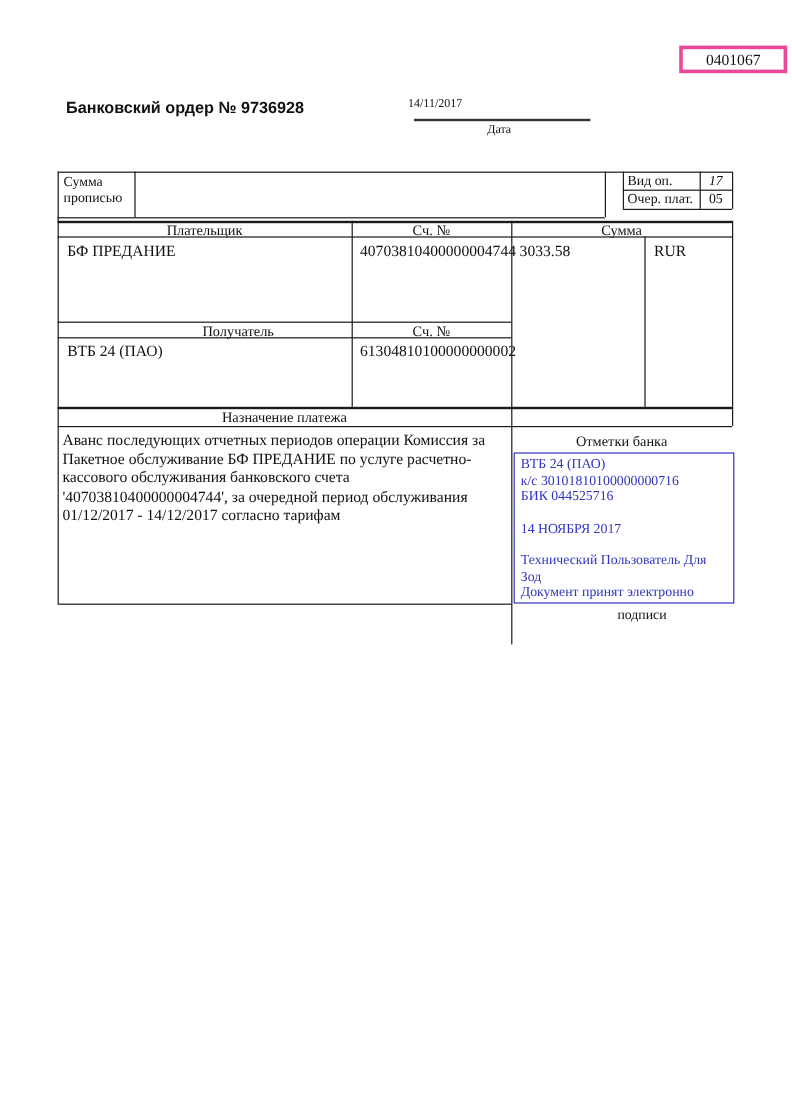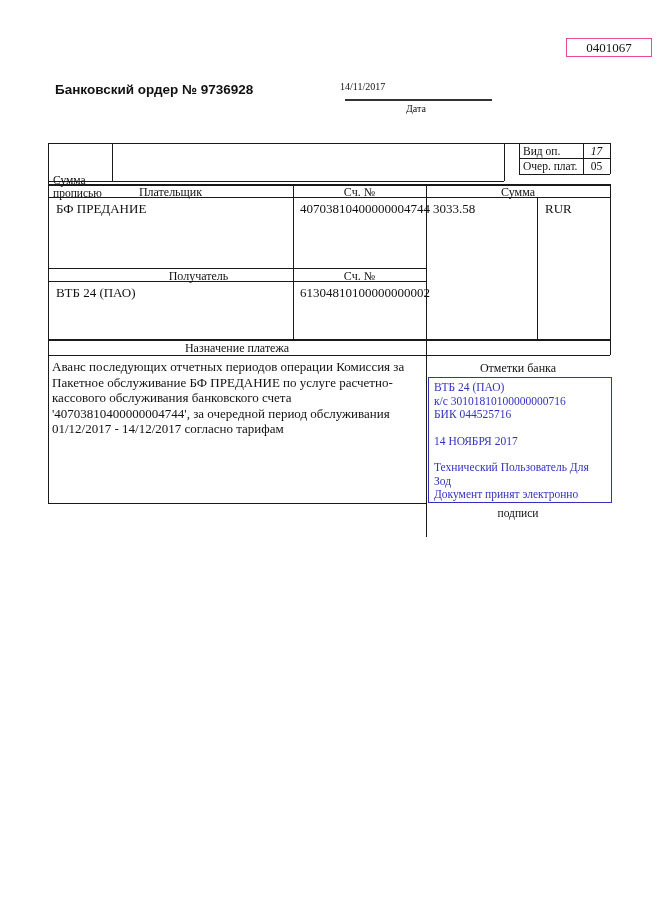--- a/index.html
+++ b/index.html
@@ -7,21 +7,21 @@
     position:relative;width:660px;height:919px;background:#ffffff;
     font-family:"Liberation Serif","DejaVu Serif",serif;color:#111;
     overflow:hidden;
   }
   .abs{position:absolute;}
   .hl{position:absolute;background:#1a1a1a;height:1px;}
   .hl.thick{height:2px;}
   .vl{position:absolute;background:#1a1a1a;width:1px;}
   .code-box{
     position:absolute;left:566px;top:38px;width:84px;height:17px;
-    border:1px solid #ec4899;text-align:center;font-size:13px;line-height:17px;
+    border:3px solid #ec4899;text-align:center;font-size:13px;line-height:17px;
   }
   .doc-title{
     position:absolute;left:55px;top:82px;
     font-family:"Liberation Sans","DejaVu Sans",sans-serif;
     font-weight:bold;font-size:13.5px;
   }
   .date-value{position:absolute;left:340px;top:81px;width:152px;text-align:left;font-size:10px;}
   .date-line{position:absolute;left:345px;top:99px;width:147px;height:2px;background:#333;}
   .date-label{position:absolute;left:340px;top:103px;width:152px;text-align:center;font-size:10px;}
   .cell-label{font-size:12px;}
@@ -70,21 +70,21 @@
   <div class="vl" style="left:112px;top:143px;height:38px;"></div>
   <div class="vl" style="left:504px;top:143px;height:38px;"></div>
   <div class="vl" style="left:519px;top:143px;height:31px;"></div>
   <div class="vl" style="left:583px;top:143px;height:31px;"></div>
   <div class="vl" style="left:610px;top:143px;height:31px;"></div>
   <div class="vl" style="left:610px;top:184px;height:171px;"></div>
   <div class="vl" style="left:293px;top:184px;height:155px;"></div>
   <div class="vl" style="left:426px;top:184px;height:353px;"></div>
   <div class="vl" style="left:537px;top:197px;height:142px;"></div>
 
-  <div class="abs small-label" style="left:53px;top:146px;width:55px;margin-top:28px;">Сумма прописью</div>
+  <div class="abs small-label" style="left:53px;top:146px;width:55px;">Сумма прописью</div>
 
   <div class="abs small-label" style="left:523px;top:145px;width:58px;">Вид оп.</div>
   <div class="abs small-label centered" style="left:583px;top:145px;width:27px;font-style:italic;">17</div>
   <div class="abs small-label" style="left:523px;top:160px;width:60px;">Очер. плат.</div>
   <div class="abs small-label centered" style="left:583px;top:160px;width:27px;">05</div>
 
   <div class="abs cell-label centered" style="left:48px;top:185px;width:245px;">Плательщик</div>
   <div class="abs cell-label centered" style="left:293px;top:185px;width:133px;">Сч. №</div>
   <div class="abs cell-label centered" style="left:426px;top:185px;width:184px;">Сумма</div>
 
@@ -108,15 +108,15 @@
     <div>ВТБ 24 (ПАО)</div>
     <div>к/с 30101810100000000716</div>
     <div>БИК 044525716</div>
     <div class="stamp-gap"></div>
     <div>14 НОЯБРЯ 2017</div>
     <div class="stamp-gap"></div>
     <div>Технический Пользователь Для Зод</div>
     <div>Документ принят электронно</div>
   </div>
 
-  <div class="abs centered" style="left:426px;top:507px;width:184px;font-size:11.5px;">подписи</div>
+  <div class="abs centered" style="left:426px;top:507px;width:184px;font-size:11.5px;padding-left:17px;">подписи</div>
 
 </div>
 
 </body></html>

